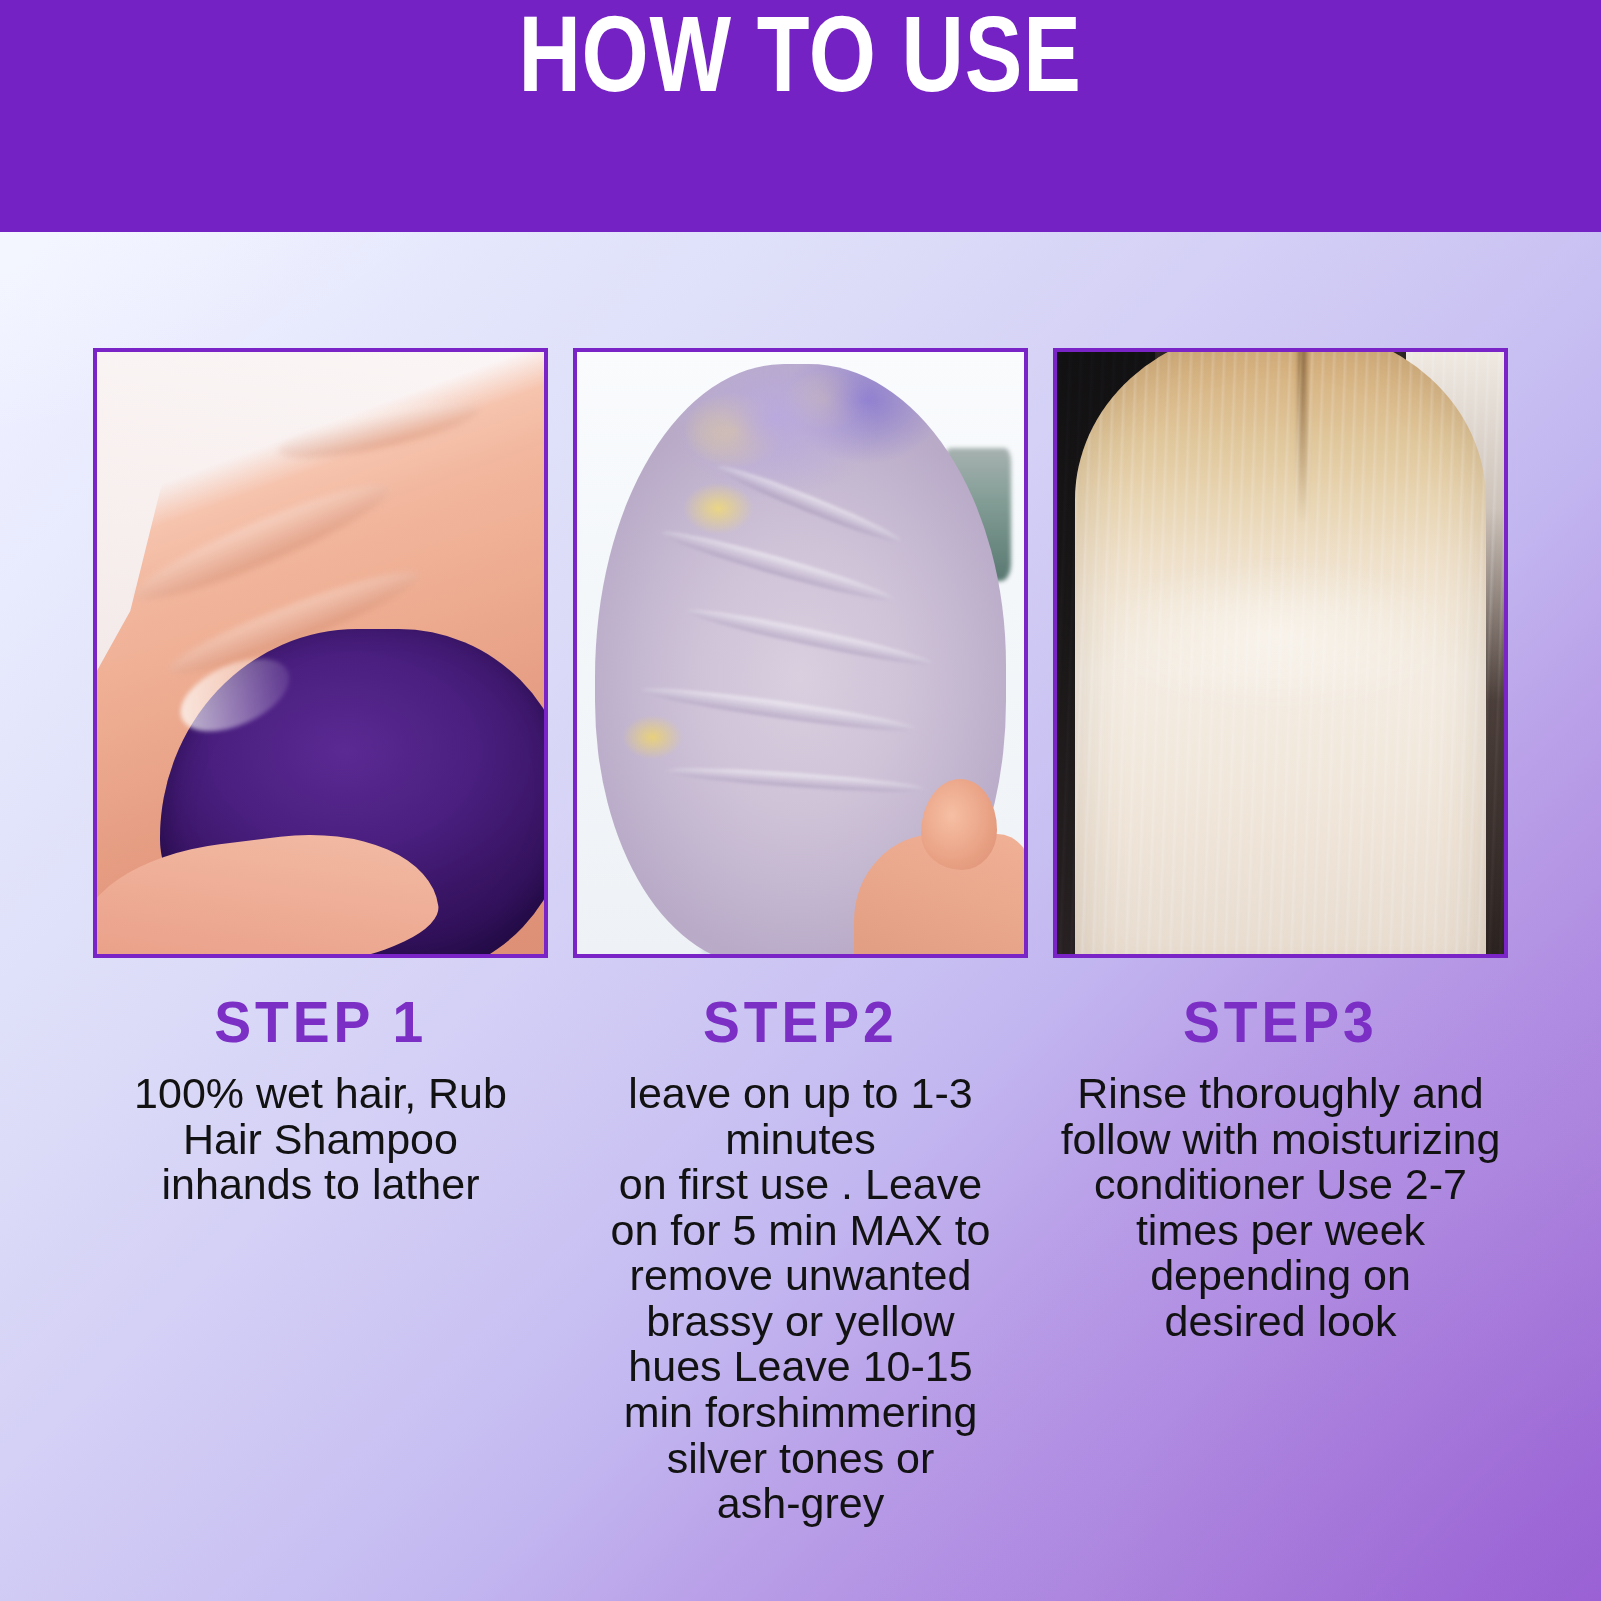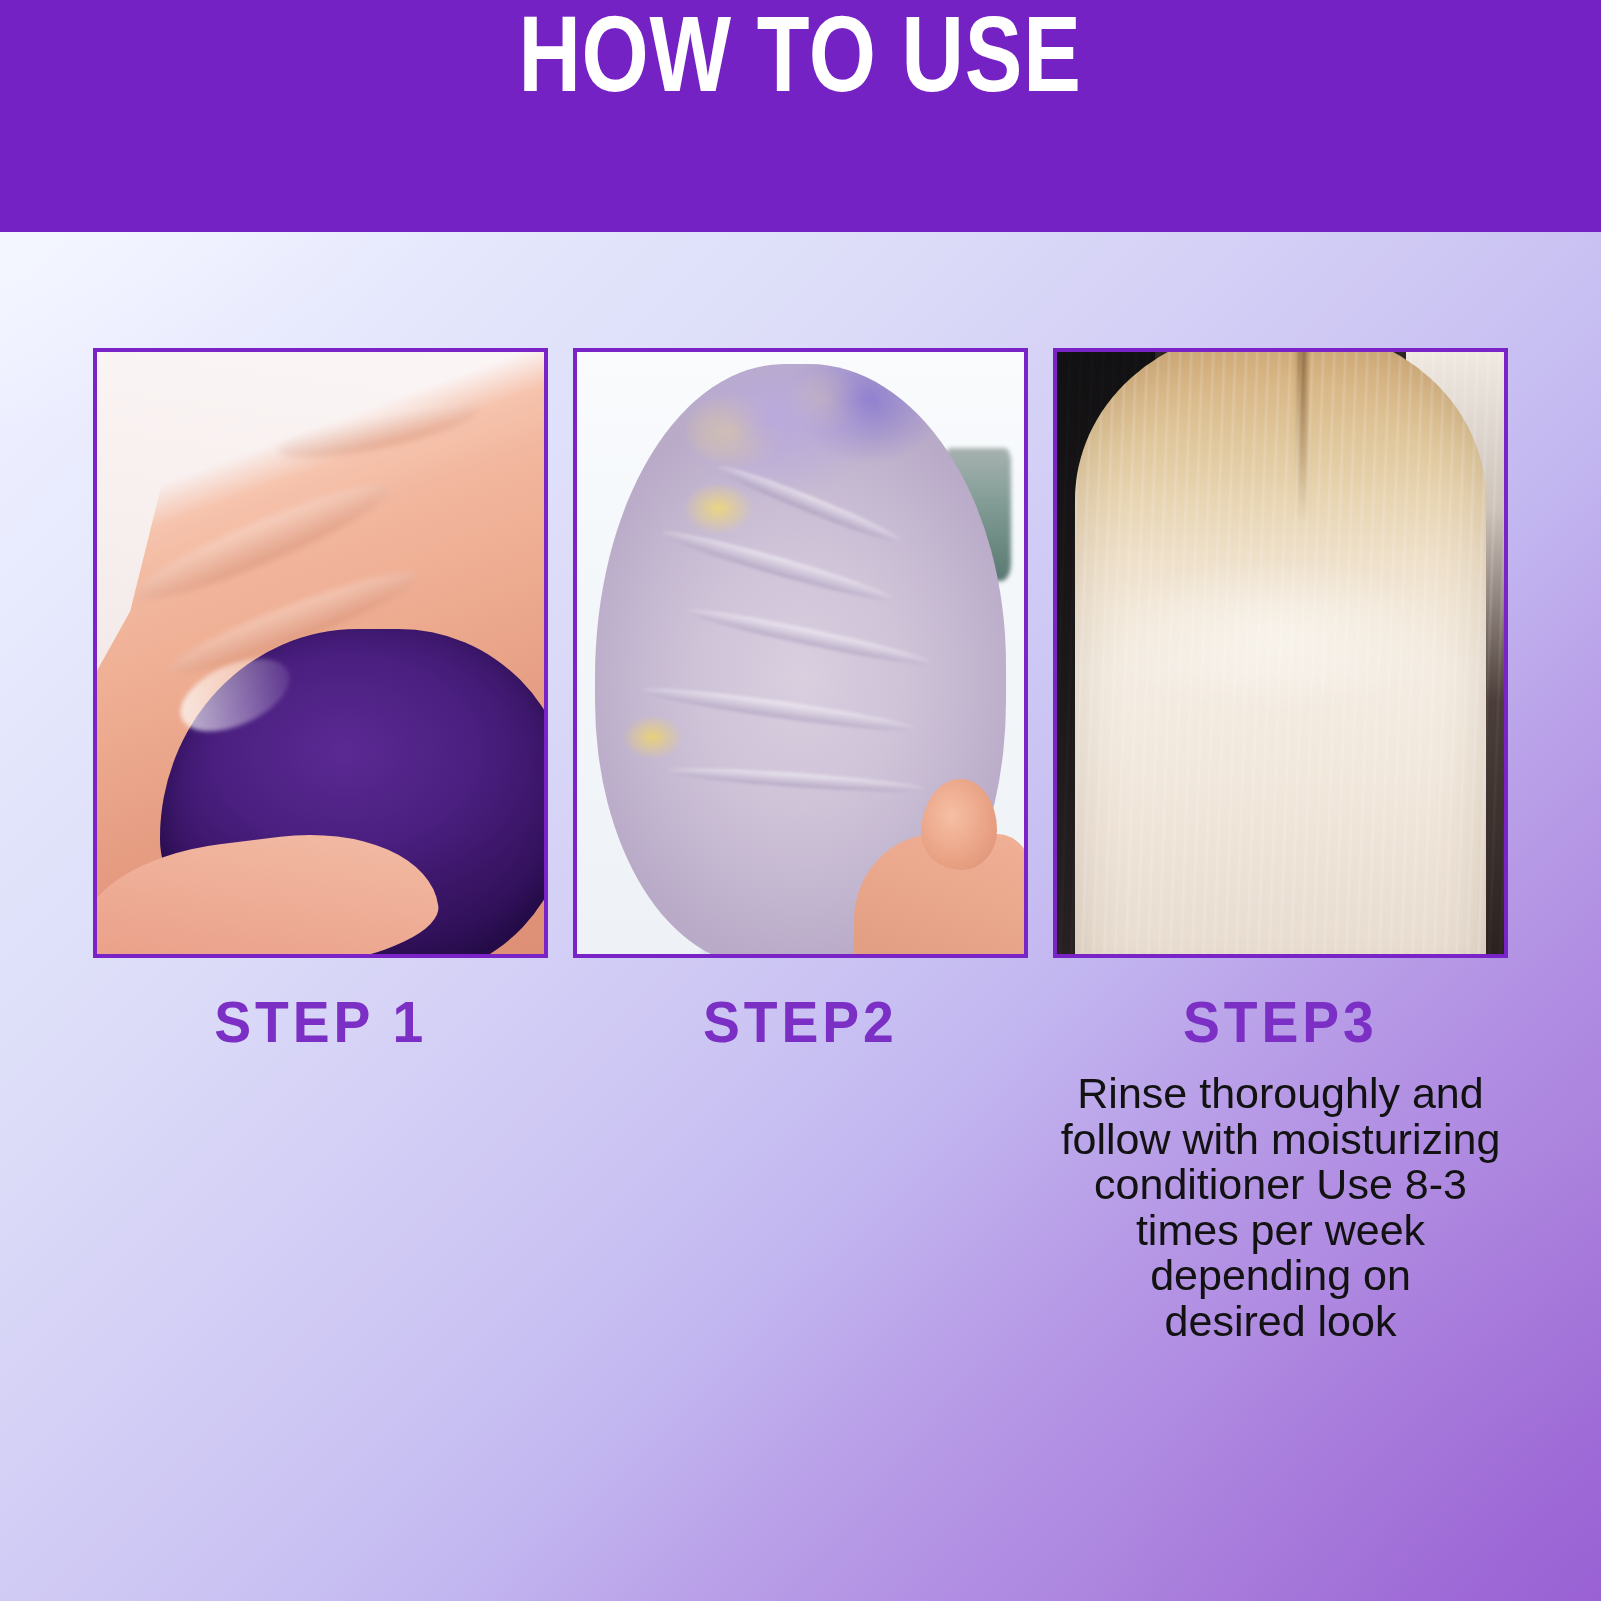--- a/index.html
+++ b/index.html
@@ -296,54 +296,66 @@
           <div class="palm"></div>
           <div class="finger-c"></div>
           <div class="finger-a"></div>
           <div class="finger-b"></div>
           <div class="gel"></div>
           <div class="gel-hl"></div>
           <div class="lowfing"></div>
         </div>
       </div>
       <div class="step-label">STEP 1</div>
+      <div class="step-body">100% wet hair, Rub
+Hair Shampoo
+inhands to lather</div>
     </div>
 
     <div class="step-col">
       <div class="photo-frame">
         <div class="photo-inner ph2">
           <div class="bottle"></div>
           <div class="tile"></div>
           <div class="head"></div>
           <div class="strand s5"></div>
           <div class="strand s1"></div>
           <div class="strand s2"></div>
           <div class="strand s3"></div>
           <div class="strand s4"></div>
           <div class="neck"></div>
           <div class="ear"></div>
         </div>
       </div>
       <div class="step-label">STEP2</div>
+      <div class="step-body">leave on up to 1-3 minutes
+on first use . Leave
+on for 5 min MAX to
+remove unwanted
+brassy or yellow
+hues Leave 10-15
+min forshimmering
+silver tones or
+ash-grey</div>
     </div>
 
     <div class="step-col">
       <div class="photo-frame">
         <div class="photo-inner ph3">
           <div class="bgl"></div>
           <div class="bgr"></div>
           <div class="hair"></div>
           <div class="part"></div>
           <div class="strands"></div>
           <div class="sheen"></div>
         </div>
       </div>
       <div class="step-label">STEP3</div>
       <div class="step-body">Rinse thoroughly and
 follow with moisturizing
-conditioner Use 8-3
+conditioner Use 2-7
 times per week
 depending on
 desired look</div>
     </div>
 
   </div>
 </div>
 
 </body></html>

